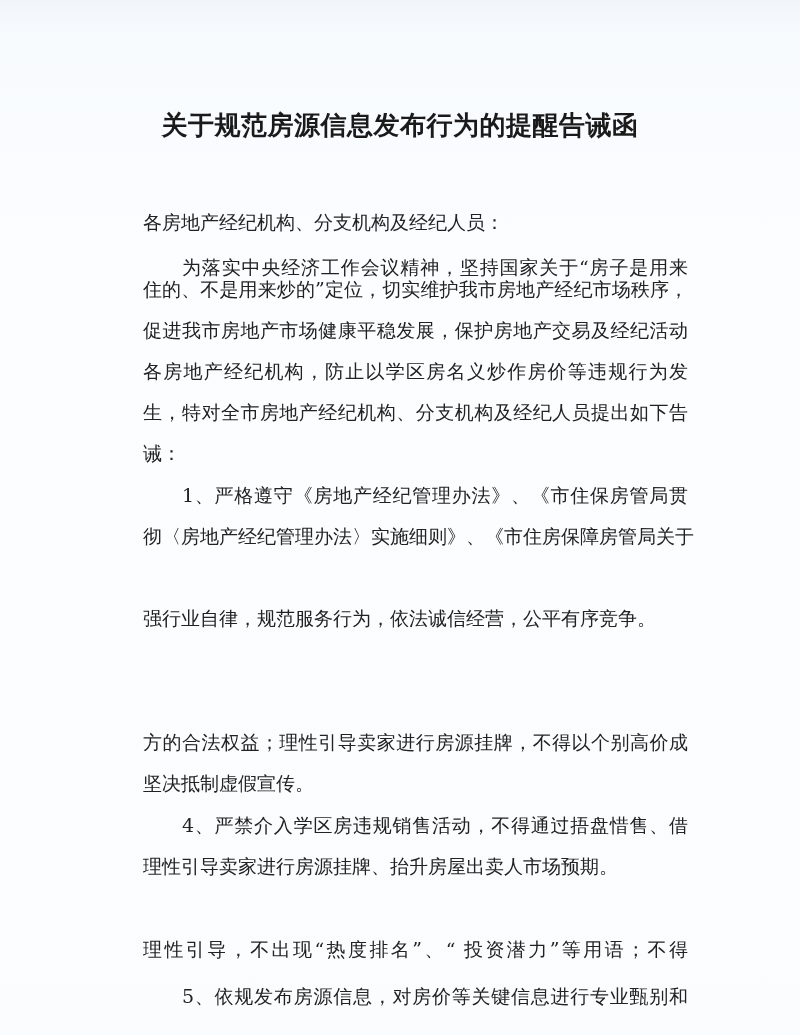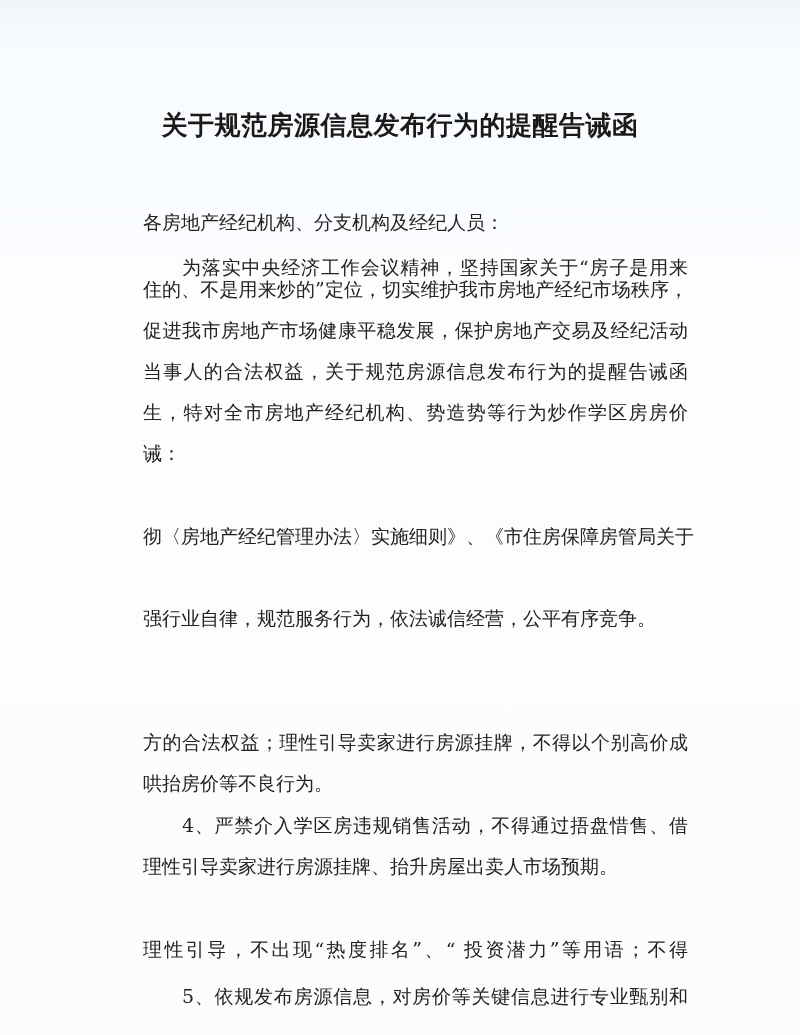--- a/index.html
+++ b/index.html
@@ -39,29 +39,30 @@
 <body>
 
 <div class="page">
   <div class="title">关于规范房源信息发布行为的提醒告诫函</div>
 
   <div class="line salutation" style="top:193px;margin-top:17px;">各房地产经纪机构、分支机构及经纪人员：</div>
 
   <div class="line indent" style="top:236px;margin-top:19px;">为落实中央经济工作会议精神，坚持国家关于“房子是用来</div>
   <div class="line" style="top:277px;">住的、不是用来炒的”定位，切实维护我市房地产经纪市场秩序，</div>
   <div class="line" style="top:318px;">促进我市房地产市场健康平稳发展，保护房地产交易及经纪活动</div>
-  <div class="line" style="top:359px;">当事人的合法权益，关于规范房源信息发布行为的提醒告诫函</div>
-  <div class="line" style="top:400px;">生，特对全市房地产经纪机构、势造势等行为炒作学区房房价</div>
+  <div class="line" style="top:359px;">各房地产经纪机构，防止以学区房名义炒作房价等违规行为发</div>
+  <div class="line" style="top:400px;">生，特对全市房地产经纪机构、分支机构及经纪人员提出如下告</div>
   <div class="line last" style="top:441px;">诫：</div>
 
+  <div class="line indent" style="top:483px;">1、严格遵守《房地产经纪管理办法》、《市住保房管局贯</div>
   <div class="line" style="top:524px;">彻〈房地产经纪管理办法〉实施细则》、《市住房保障房管局关于</div>
   <div class="line last" style="top:606px;">强行业自律，规范服务行为，依法诚信经营，公平有序竞争。</div>
 
 
   <div class="line" style="top:730px;">方的合法权益；理性引导卖家进行房源挂牌，不得以个别高价成</div>
-  <div class="line last" style="top:771px;">哄抬房价等不良行为。</div>
+  <div class="line last" style="top:771px;">坚决抵制虚假宣传。</div>
 
   <div class="line indent" style="top:813px;">4、严禁介入学区房违规销售活动，不得通过捂盘惜售、借</div>
   <div class="line last" style="top:854px;">理性引导卖家进行房源挂牌、抬升房屋出卖人市场预期。</div>
 
   <div class="line indent" style="top:948px;margin-top:36px;">5、依规发布房源信息，对房价等关键信息进行专业甄别和</div>
   <div class="line" style="top:937px;">理性引导，不出现“热度排名”、“ 投资潜力”等用语；不得</div>
 </div>
 
 </body></html>

